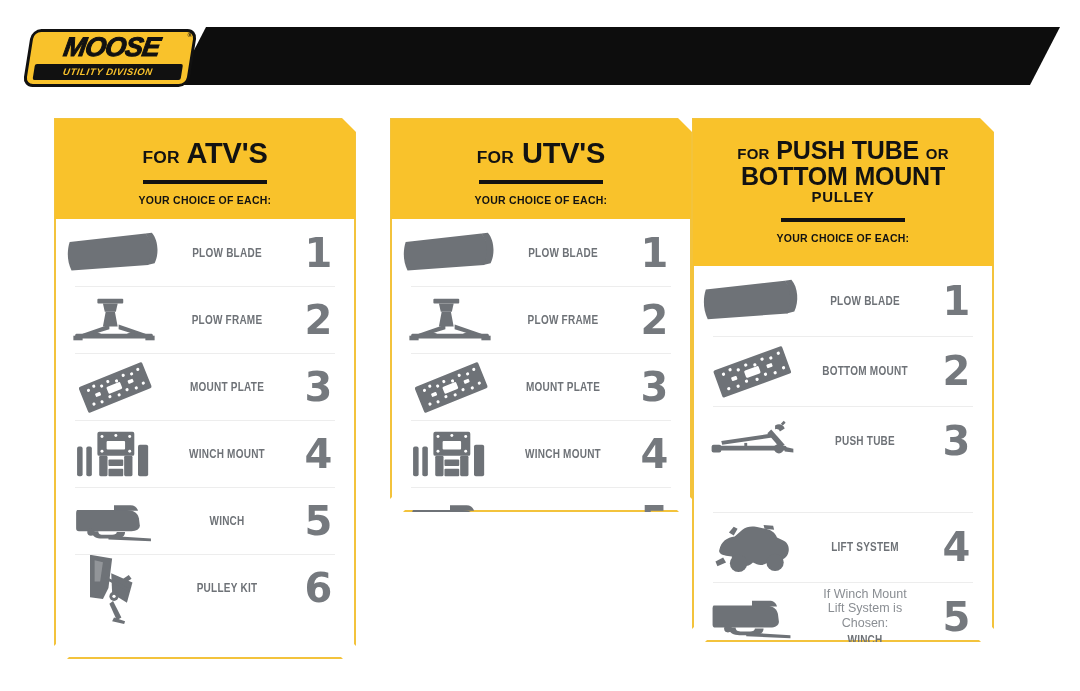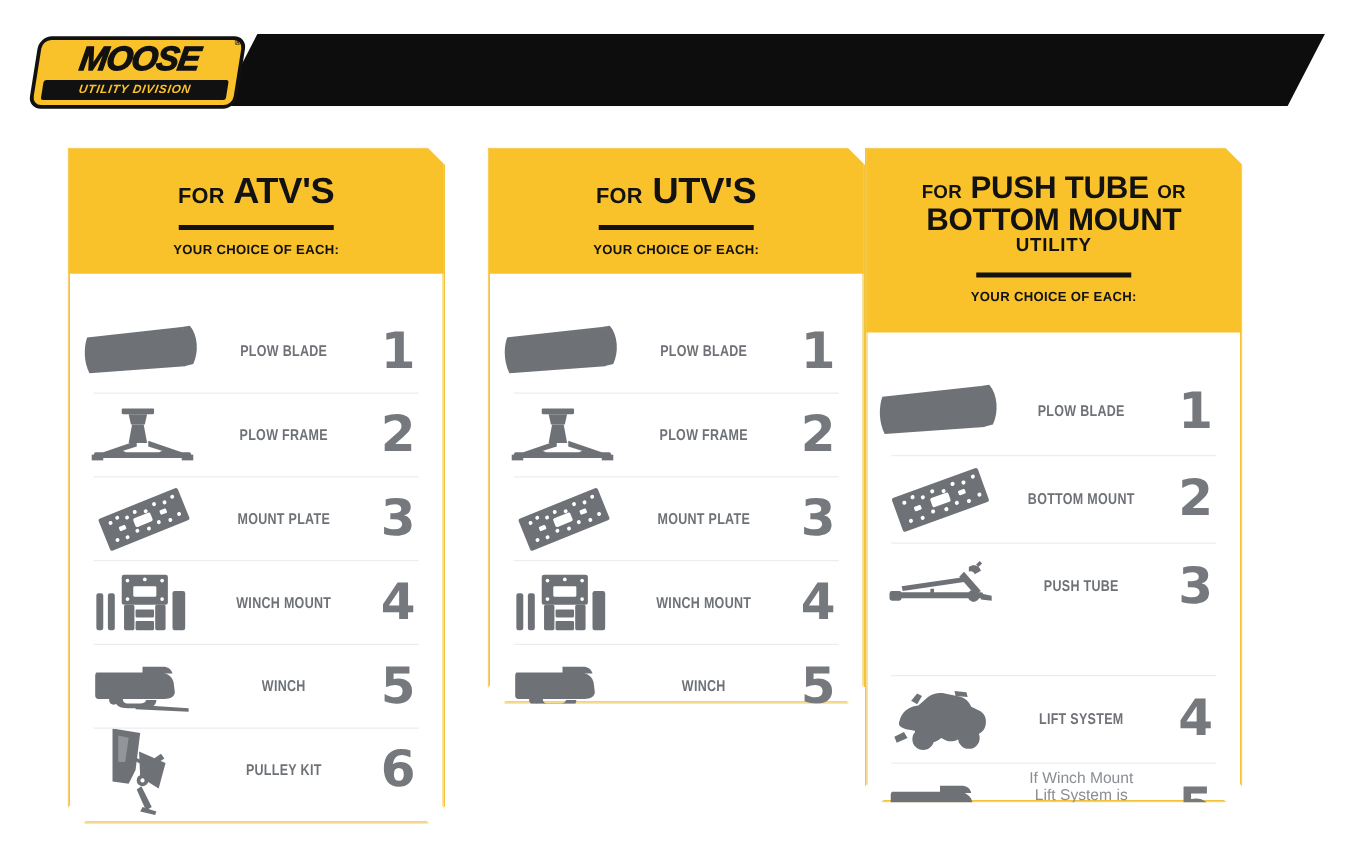--- a/index.html
+++ b/index.html
@@ -112,21 +112,21 @@
     font-size:10.5px;font-weight:bold;color:#121212;
     letter-spacing:0.25px;
   }
 
   .rows{position:absolute;left:0;right:0;}
   .row{
     position:relative;
     display:flex;align-items:center;
     border-top:1px solid #ececec;
   }
-  .row:first-child{border-top:none;margin-top:28px;}
+  .row:first-child{border-top:none;}
   .row .icon-cell{
     width:118px;flex:0 0 118px;
     display:flex;align-items:center;justify-content:center;
   }
   .row .label-cell{
     flex:1 1 auto;
     text-align:center;
     color:#6e7277;
     font-weight:bold;
     font-size:12.5px;
@@ -305,21 +305,21 @@
       <path fill="#6E7277" d="M52 72 l12 4 -1 3 -13 -3 Z"></path>
       <path fill="#6E7277" d="M62 30 l6 -4 3 4 -6 4 Z"></path>
     </svg>
         </div>
         <div class="label-cell"><span>PULLEY KIT</span></div>
         <div class="num-cell">6</div>
       </div>
     </div>
 </div>
 
-<div class="card" id="card-utv" style="left:390px;top:118px;width:302px;height:445px;">
+<div class="card" id="card-utv" style="left:390px;top:118px;width:302px;height:394px;">
   <div class="card-inner"></div>
 
   <div class="card-head" style="height:100px;">
     <div class="head-title" style="font-size:29px;padding-top:19px;">
       <span class="sm">FOR</span>
       <span>UTV'S</span>
     </div>
     <div class="head-rule" style="margin-top:12px;"></div>
     <div class="head-sub" style="margin-top:10px;">YOUR CHOICE OF EACH:</div>
   </div>
@@ -432,21 +432,21 @@
   <div class="card-inner"></div>
 
   <div class="card-head" style="height:147px;">
     <div class="head-title" style="font-size:25px;padding-top:18px;">
       <div>
         <span class="sm">FOR</span>
         <span>PUSH TUBE</span>
         <span class="sm">OR</span>
       </div>
       <div>BOTTOM MOUNT</div>
-      <div style="font-size:15px;letter-spacing:0.6px;">UTILITY</div>
+      <div style="font-size:15px;letter-spacing:0.6px;">PULLEY</div>
     </div>
     <div class="head-rule" style="margin-top:13px;"></div>
     <div class="head-sub" style="margin-top:10px;">YOUR CHOICE OF EACH:</div>
   </div>
 
   <div class="rows" id="rows-push" style="top:147px;">
       <div class="row" style="height: 70px;">
         <div class="icon-cell">
           <svg width="100" height="46" viewBox="0 0 104 46">
       <path class="pg" fill="#6E7277" d="M4 11 L86 2 C94 10 95 25 89 36 L6 42 C1 32 1 20 4 11 Z"></path>

